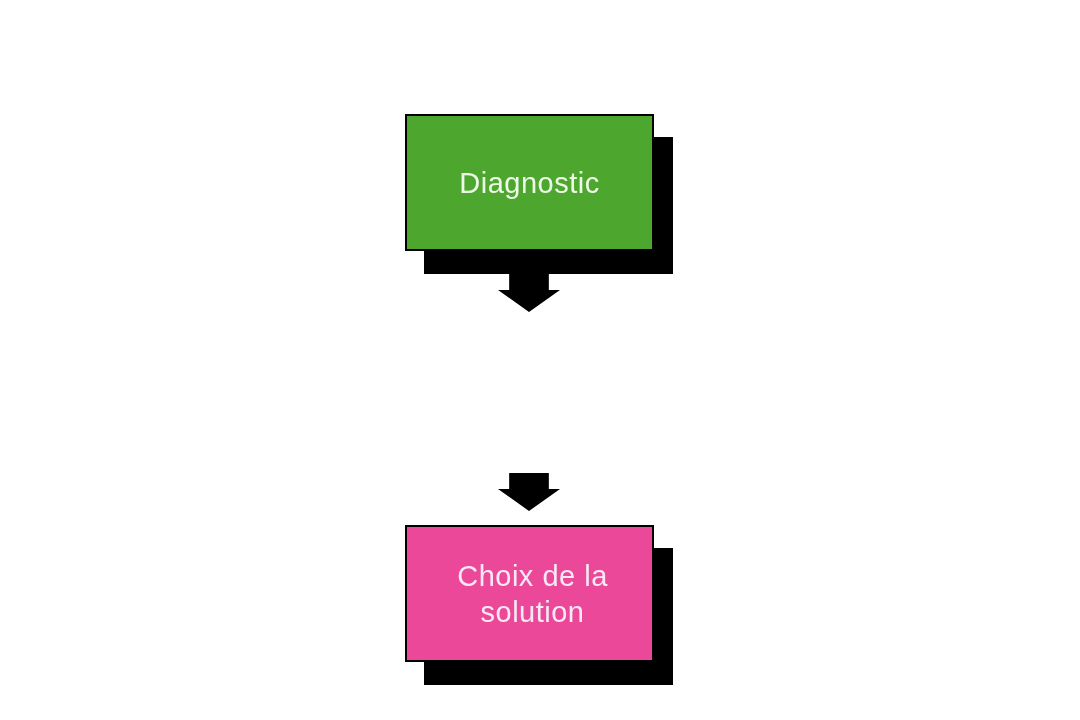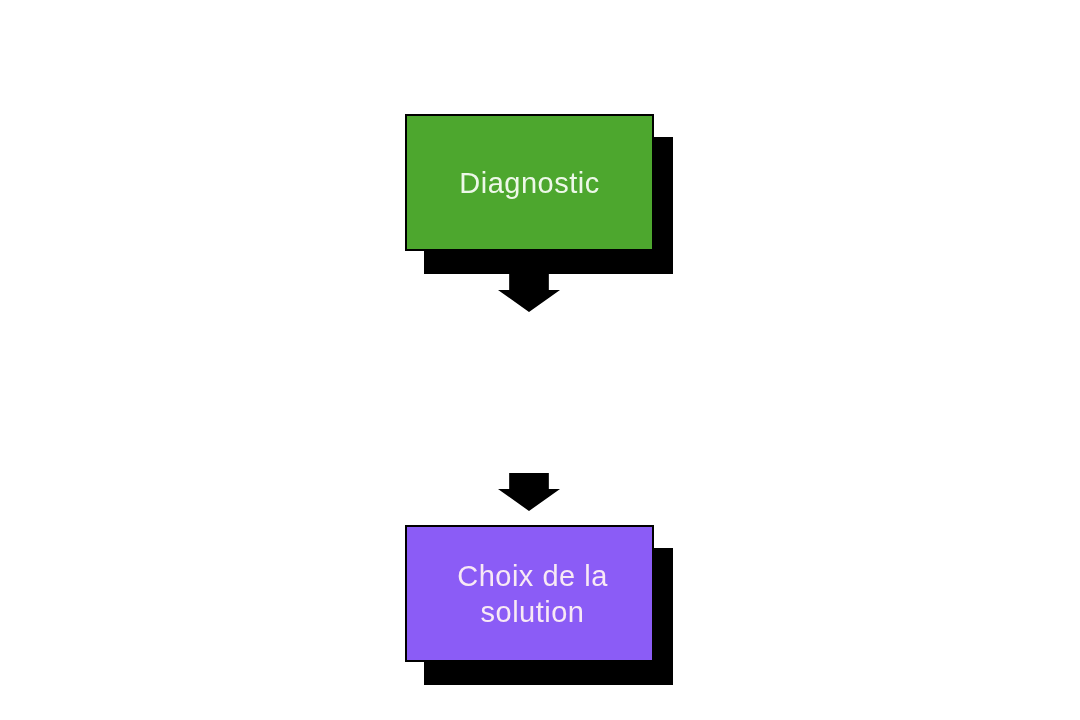--- a/index.html
+++ b/index.html
@@ -55,17 +55,17 @@
 
   <div class="flow-step step-1" style="background-color: rgb(77, 167, 46);">
     <span class="step-label" style="color: rgb(237, 248, 232);">Diagnostic</span>
   </div>
 
   <div class="down-arrow arrow-1" style="background-color: rgb(0, 0, 0);"></div>
 
 
   <div class="down-arrow arrow-2" style="background-color: rgb(0, 0, 0);"></div>
 
-  <div class="flow-step step-3" style="background-color: #8b5cf6; padding-left: 6px;">
+  <div class="flow-step step-3" style="background-color: #ec4899; padding-left: 6px;">
     <span class="step-label" style="color: rgb(248, 233, 245);">Choix de la solution</span>
   </div>
 
 </div>
 
 </body></html>

